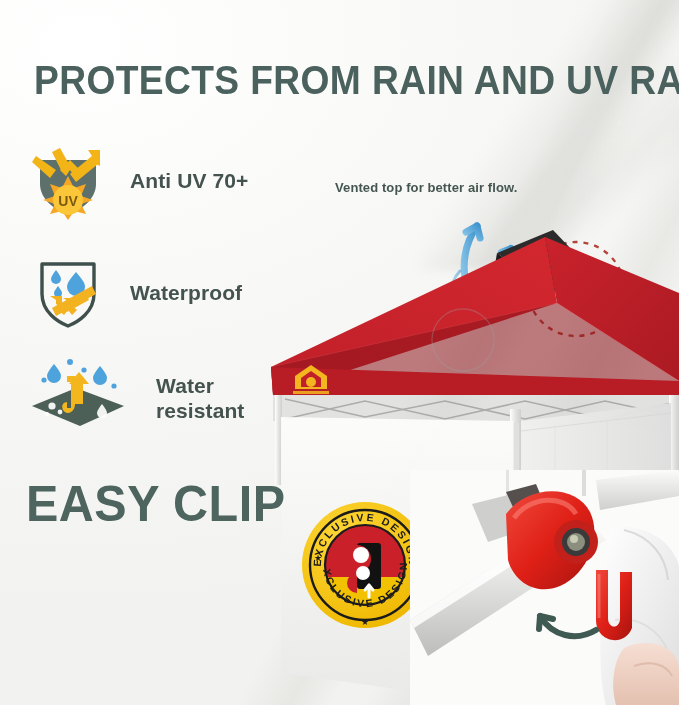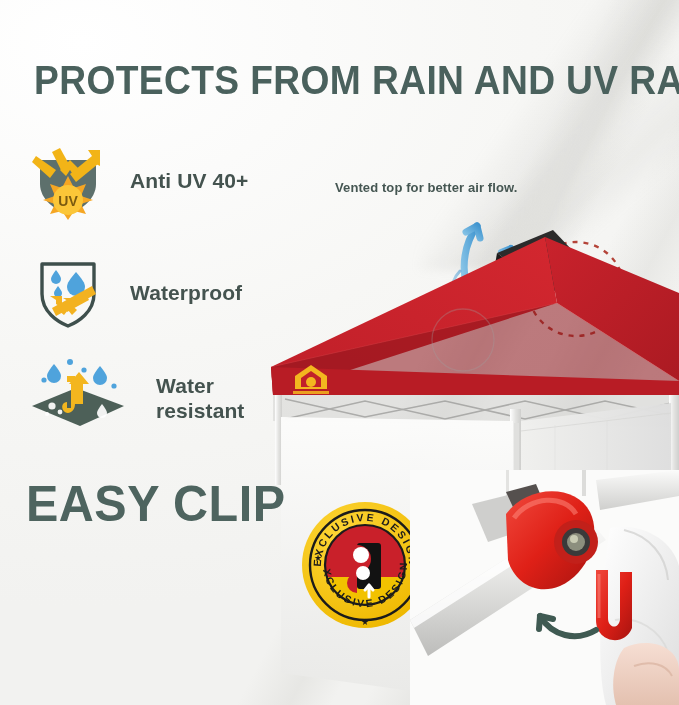--- a/index.html
+++ b/index.html
@@ -184,21 +184,21 @@
         <polygon points="30,30 40,20 50,30 44,36 40,30 36,36"></polygon>
         <path d="M40 34 L62 16 L68 24 L46 42 Z"></path>
         <polygon points="58,10 70,10 70,26 62,22 62,16"></polygon>
       </g>
       <g>
         <polygon fill="#f5a623" points="38,36 44,48 56,44 51,56 63,60 51,64 56,74 44,71 38,80 32,71 20,74 25,64 13,60 25,56 20,44 32,48"></polygon>
         <circle cx="38" cy="60" r="15" fill="#fbc638"></circle>
       </g>
       <text x="38" y="66" font-family="Liberation Sans, sans-serif" font-size="14" font-weight="700" fill="#7a5a10" text-anchor="middle">UV</text>
     </svg>
-    <div class="flabel">Anti UV 40+</div>
+    <div class="flabel">Anti UV 70+</div>
   </div>
 
   <div class="feature" id="feat1">
     <svg class="ico" viewBox="0 0 76 80">
       <path d="M12 12 L64 12 L64 42 C64 60 48 70 38 74 C28 70 12 60 12 42 Z" fill="none" stroke="#3e4f4c" stroke-width="3.4" stroke-linejoin="round"></path>
       <g fill="#4fa3dc">
         <path d="M46 20 C52 27 55 31 55 35 a9 9 0 0 1 -18 0 c0 -4 3 -8 9 -15 Z"></path>
         <path d="M26 18 C29 22 31 25 31 27 a5 5 0 0 1 -10 0 c0 -2 2 -5 5 -9 Z"></path>
         <path d="M28 34 C30 37 32 39 32 41 a4 4 0 0 1 -8 0 c0 -2 2 -4 4 -7 Z"></path>
       </g>

